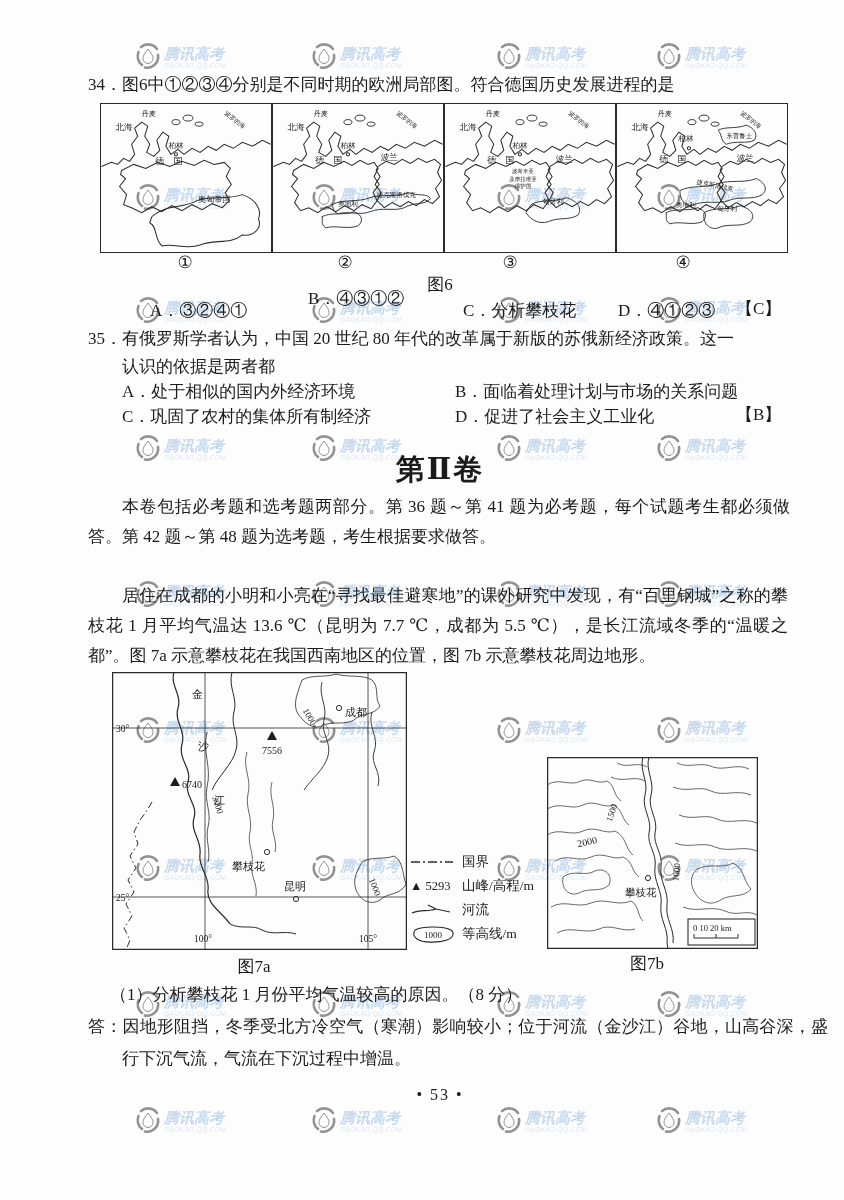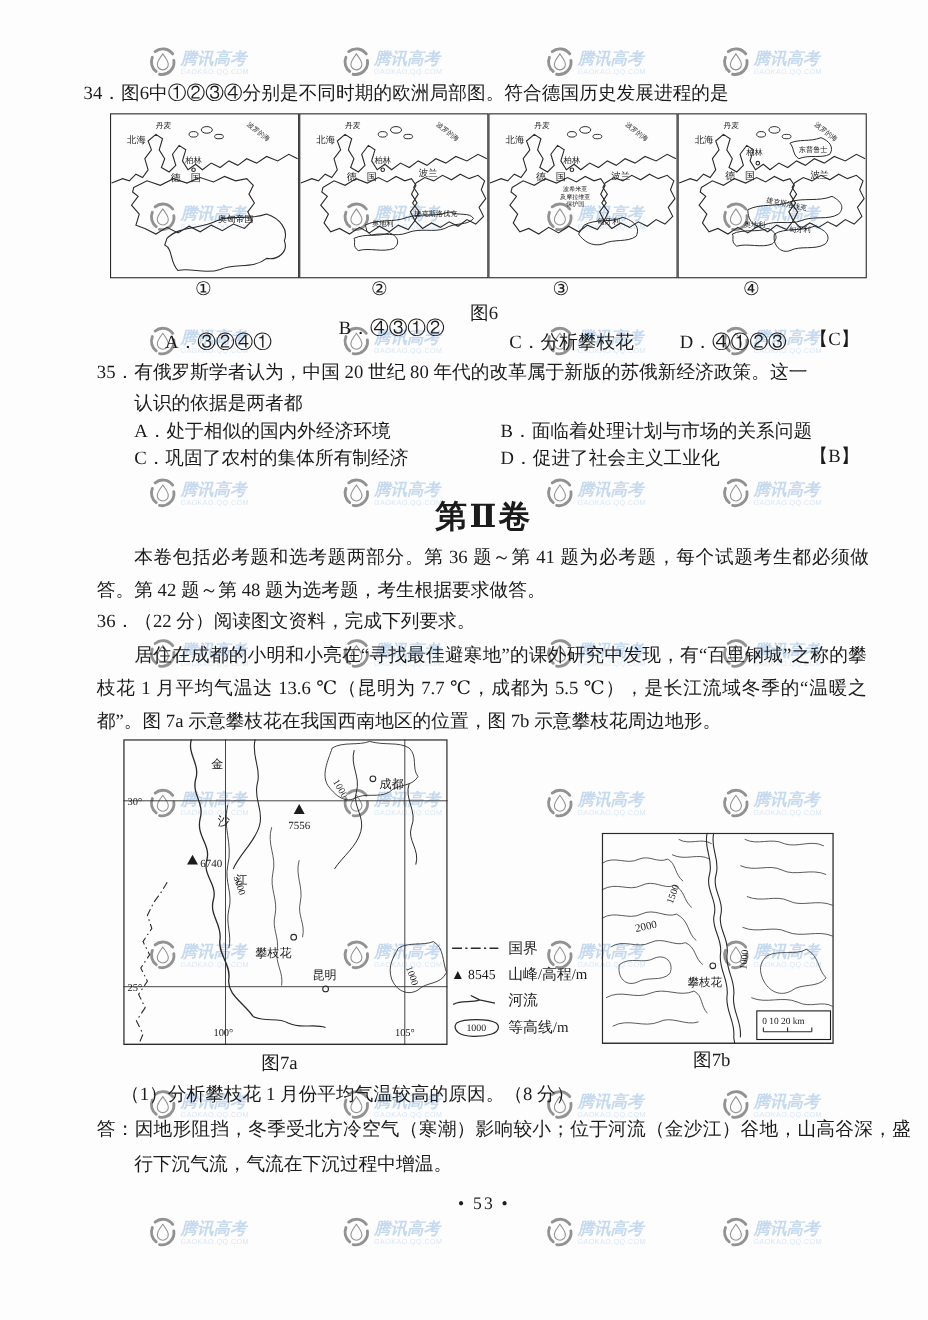--- a/index.html
+++ b/index.html
@@ -532,21 +532,21 @@
           <path d="M13,7 C10,11 8,13.5 8,16.5 A5,5 0 0 0 18,16.5 C18,13.5 16,11 13,7 Z" fill="#8cbce8" stroke="none"></path>
         </svg>
       </span>
       <span class="wm-text">
         <span class="wm-brand">腾讯高考</span>
         <span class="wm-site">GAOKAO.QQ.COM</span>
       </span>
     </div>
     </div>
 
-  <div class="abs t17" style="left:76px;top:74px;width:710px;font-family:Liberation Serif, serif;">34．图6中①②③④分别是不同时期的欧洲局部图。符合德国历史发展进程的是</div>
+  <div class="abs t17" style="left:88px;top:74px;width:710px;font-family:Liberation Serif, serif;">34．图6中①②③④分别是不同时期的欧洲局部图。符合德国历史发展进程的是</div>
 
   <div class="eumap" style="left:100px;">
     <svg viewBox="0 0 168 147">
       <path d="M0,62 L10,58 16,60 22,54 28,57 33,50 30,40 36,32 33,24 40,18 46,22 43,32 48,40 45,48 52,52 58,46 55,36 61,28 67,32 64,42 69,50 76,45 82,50 90,44 98,48 106,42 114,46 122,40 131,44 140,38 150,42 160,36 168,40" stroke-width="1"></path>
       <ellipse cx="74" cy="18" rx="4" ry="2.5" stroke-width="0.9"></ellipse>
       <ellipse cx="86" cy="14" rx="5" ry="3" stroke-width="0.9"></ellipse>
       <ellipse cx="97" cy="20" rx="4" ry="2" stroke-width="0.9"></ellipse>
       <path d="M20,66 L32,60 44,64 56,58 68,62 80,57 92,61 102,56 112,60 122,58 128,64 124,72 129,80 123,88 127,96 120,103 110,99 100,105 90,100 80,106 70,101 60,107 50,102 40,108 30,103 22,100 25,90 18,82 24,74 19,70 Z" stroke-width="1"></path>
       <path d="M50,112 C62,100 80,104 95,96 C108,90 124,96 140,90 C152,94 160,104 156,114 C160,124 150,132 140,130 C128,140 112,134 98,140 C84,145 72,138 60,141 C52,133 56,122 48,118 Z" stroke-width="1"></path>
       <circle class="city" cx="74" cy="50" r="1.6" fill="#1b1b1b"></circle>
@@ -648,21 +648,20 @@
   <div class="abs t17" style="left:122px;top:381px;font-family:Liberation Serif, serif;">A．处于相似的国内外经济环境</div>
   <div class="abs t17" style="left:122px;top:406px;">C．巩固了农村的集体所有制经济</div>
   <div class="abs t17" style="left:455px;top:381px;">B．面临着处理计划与市场的关系问题</div>
   <div class="abs t17" style="left:455px;top:406px;">D．促进了社会主义工业化</div>
   <div class="abs t17" style="left:736px;top:404px;">【B】</div>
 
   <div class="abs title2 center" style="left:60px;top:450px;width:760px;">第Ⅱ卷</div>
 
   <div class="abs para indent2" style="left:88px;top:492px;width:702px;">本卷包括必考题和选考题两部分。第 36 题～第 41 题为必考题，每个试题考生都必须做答。第 42 题～第 48 题为选考题，考生根据要求做答。</div>
 
-  <div class="abs t17" style="left:88px;top:554px;width:700px;">36．（22 分）阅读图文资料，完成下列要求。</div>
 
   <div class="abs para indent2" style="left:88px;top:581px;width:700px;">居住在成都的小明和小亮在“寻找最佳避寒地”的课外研究中发现，有“百里钢城”之称的攀枝花 1 月平均气温达 13.6 ℃（昆明为 7.7 ℃，成都为 5.5 ℃），是长江流域冬季的“温暖之都”。图 7a 示意攀枝花在我国西南地区的位置，图 7b 示意攀枝花周边地形。</div>
 
   <div class="figbox" style="left:112px;top:672px;width:295px;height:278px;">
     <svg viewBox="0 0 295 278" width="295" height="278">
       <rect class="frame" x="0.6" y="0.6" width="293.8" height="276.8" stroke-width="1.3"></rect>
       <line x1="93" y1="0" x2="93" y2="278" stroke-width="0.8"></line>
       <line x1="256" y1="0" x2="256" y2="278" stroke-width="0.8"></line>
       <line x1="0" y1="56" x2="295" y2="56" stroke-width="0.8"></line>
       <line x1="0" y1="225" x2="295" y2="225" stroke-width="0.8"></line>
@@ -709,21 +708,21 @@
   <div class="legend" style="left:410px;top:850px;">
     <div class="legend-row">
       <span class="legend-sym">
         <svg width="44" height="10" viewBox="0 0 44 10">
             <line x1="1" y1="5" x2="43" y2="5" stroke="#1b1b1b" stroke-width="1.4" stroke-dasharray="9 3 2 3"></line>
           </svg>
       </span>
       <span class="legend-label">国界</span>
     </div>
     <div class="legend-row">
-      <span class="legend-sym" style="font-size:12.5px;">▲ 8545</span>
+      <span class="legend-sym" style="font-size:12.5px;">▲ 5293</span>
       <span class="legend-label">山峰/高程/m</span>
     </div>
     <div class="legend-row">
       <span class="legend-sym">
         <svg width="44" height="14" viewBox="0 0 44 14">
             <path d="M2,10 C10,6 18,9 26,6 L40,9 M18,2 L26,6" stroke="#1b1b1b" stroke-width="1.2" fill="none"></path>
           </svg>
       </span>
       <span class="legend-label">河流</span>
     </div>

